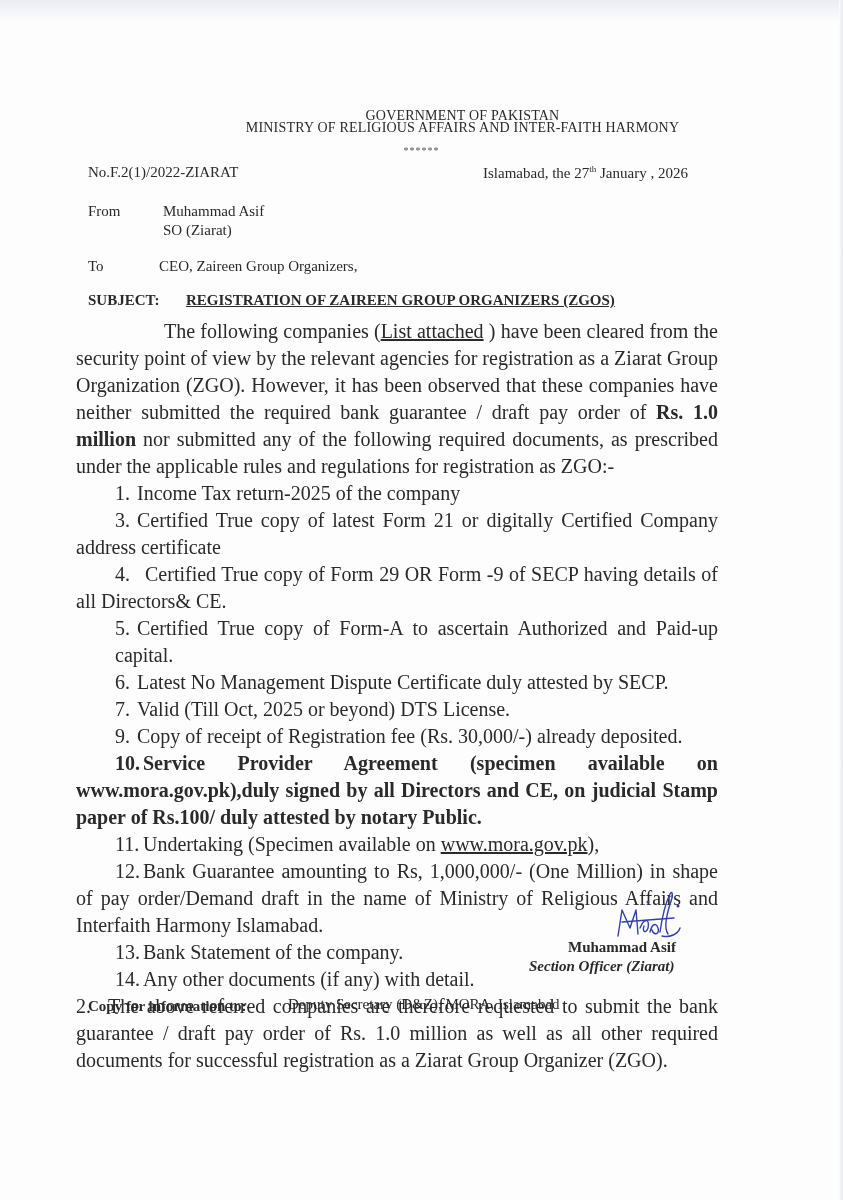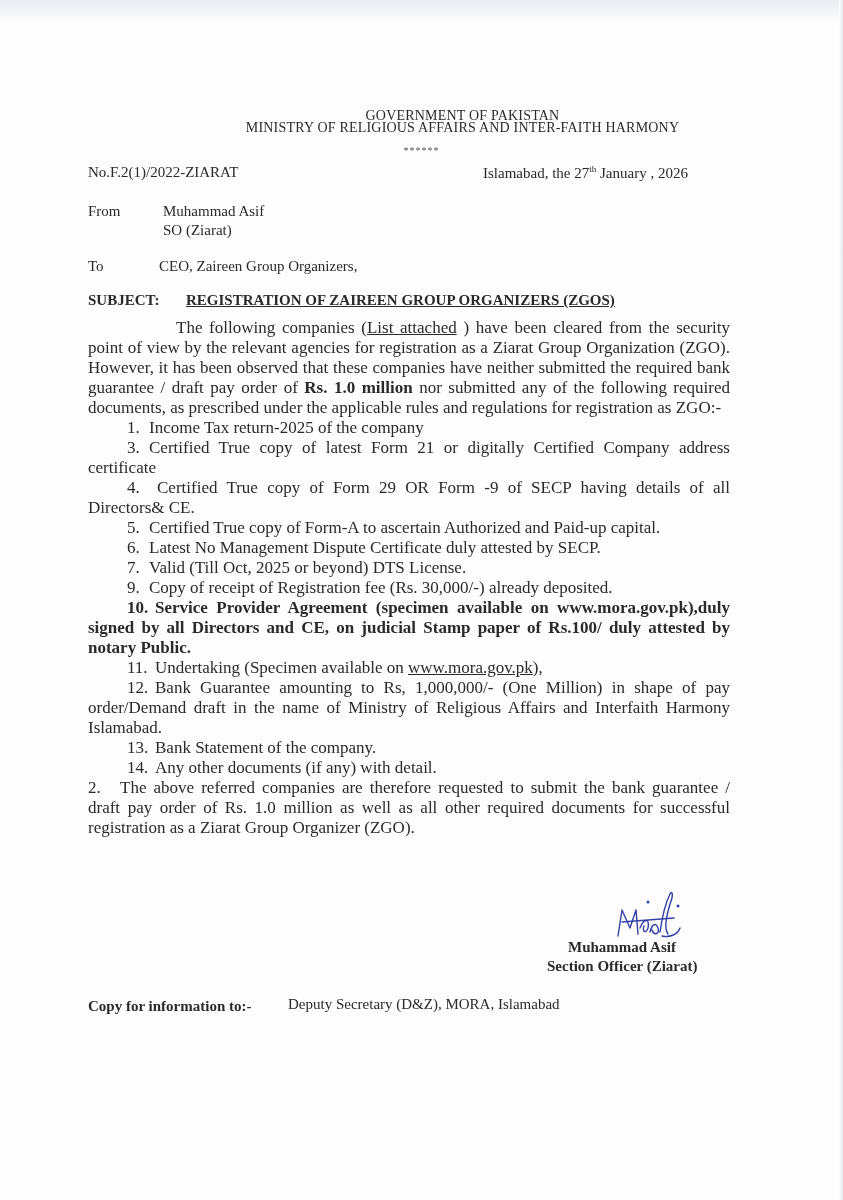--- a/index.html
+++ b/index.html
@@ -18,22 +18,22 @@
     background: linear-gradient(to left, #e4e6ea, #fdfdfd);
   }
   .abs { position: absolute; white-space: nowrap; }
   .center { left: 0; width: 843px; text-align: center; }
   .hdr { font-size: 14px; letter-spacing: 0.2px; padding-left: 41px; }
   .stars { font-size: 10px; letter-spacing: 1px; color: #555; }
   .t15 { font-size: 15px; }
   .subject-label { font-weight: bold; font-size: 15px; }
   .subject-text { font-weight: bold; font-size: 15px; text-decoration: underline; }
   .body-block {
-    position: absolute; left: 88px; width: 642px;
-    font-size: 17px; line-height: 20px; text-align: justify;
+    position: absolute; left: 76px; width: 642px;
+    font-size: 20px; line-height: 27px; text-align: justify;
   }
   .body-block p { margin: 0; }
   .indent { text-indent: 88px; }
   .li { margin: 0; }
   .li-in { padding-left: 39px; }
   .num { display: inline-block; }
   .u { text-decoration: underline; }
   .b { font-weight: bold; }
   .para2num { display: inline-block; width: 32px; }
   .sig-name { font-weight: bold; font-size: 15px; }
@@ -91,16 +91,16 @@
     <path d="M40 40 C44 30, 50 30, 48 40 C46 46, 42 44, 44 38"></path>
     <path d="M50 44 C52 36, 56 34, 58 40 C60 46, 54 48, 52 42"></path>
     <path d="M60 44 C62 30, 66 14, 70 6 C72 2, 74 6, 70 16 C66 30, 64 40, 68 46"></path>
     <path d="M22 34 L74 30"></path>
     <path d="M62 48 C70 50, 78 46, 80 40"></path>
     <circle cx="78" cy="18" r="0.8" fill="#3340a8"></circle>
     <circle cx="48" cy="14" r="0.8" fill="#3340a8"></circle>
   </g>
 </svg>
 <div class="abs sig-name" style="left:568px; top:939px;">Muhammad Asif</div>
-<div class="abs sig-title" style="left:547px; top:958px;">Section Officer (Ziarat)</div>
+<div class="abs sig-title" style="left:529px; top:958px;font-style:italic;">Section Officer (Ziarat)</div>
 
 <div class="abs copy-label" style="left:88px; top:998px;">Copy for information to:-</div>
 <div class="abs t15" style="left:288px; top:996px;">Deputy Secretary (D&amp;Z), MORA, Islamabad</div>
 
 </body></html>

